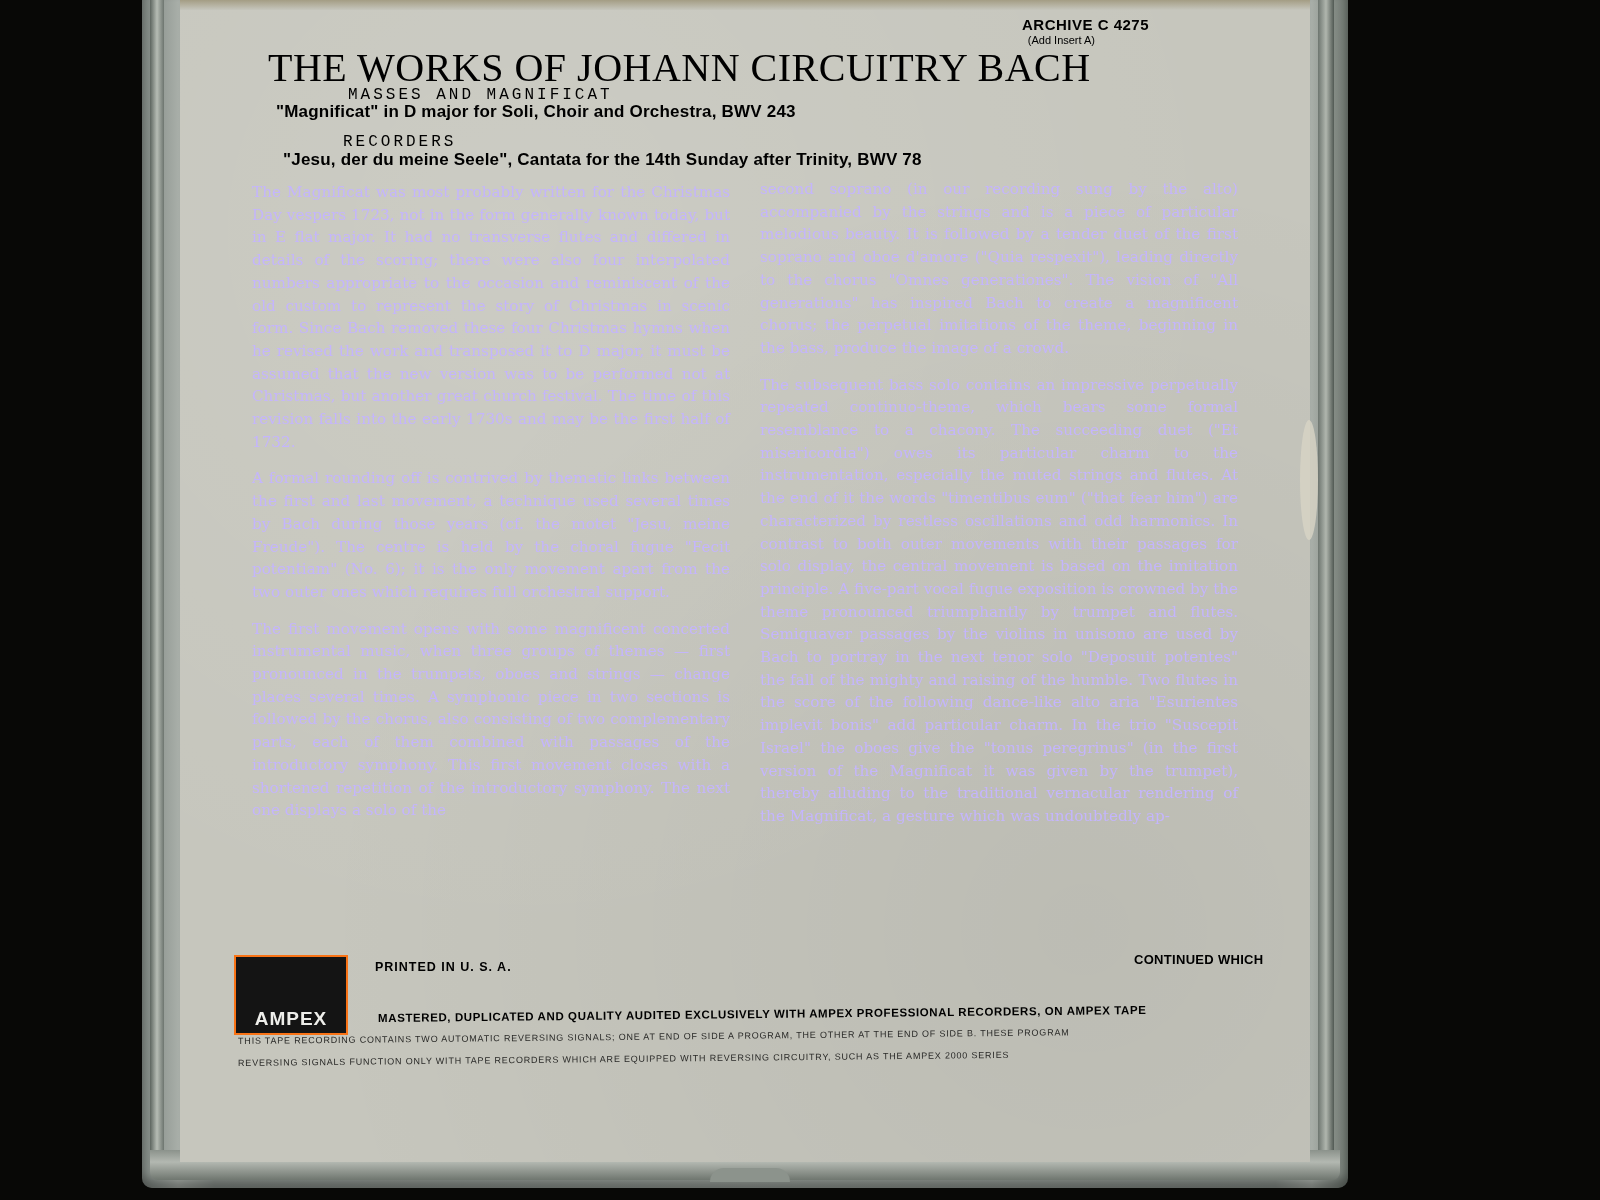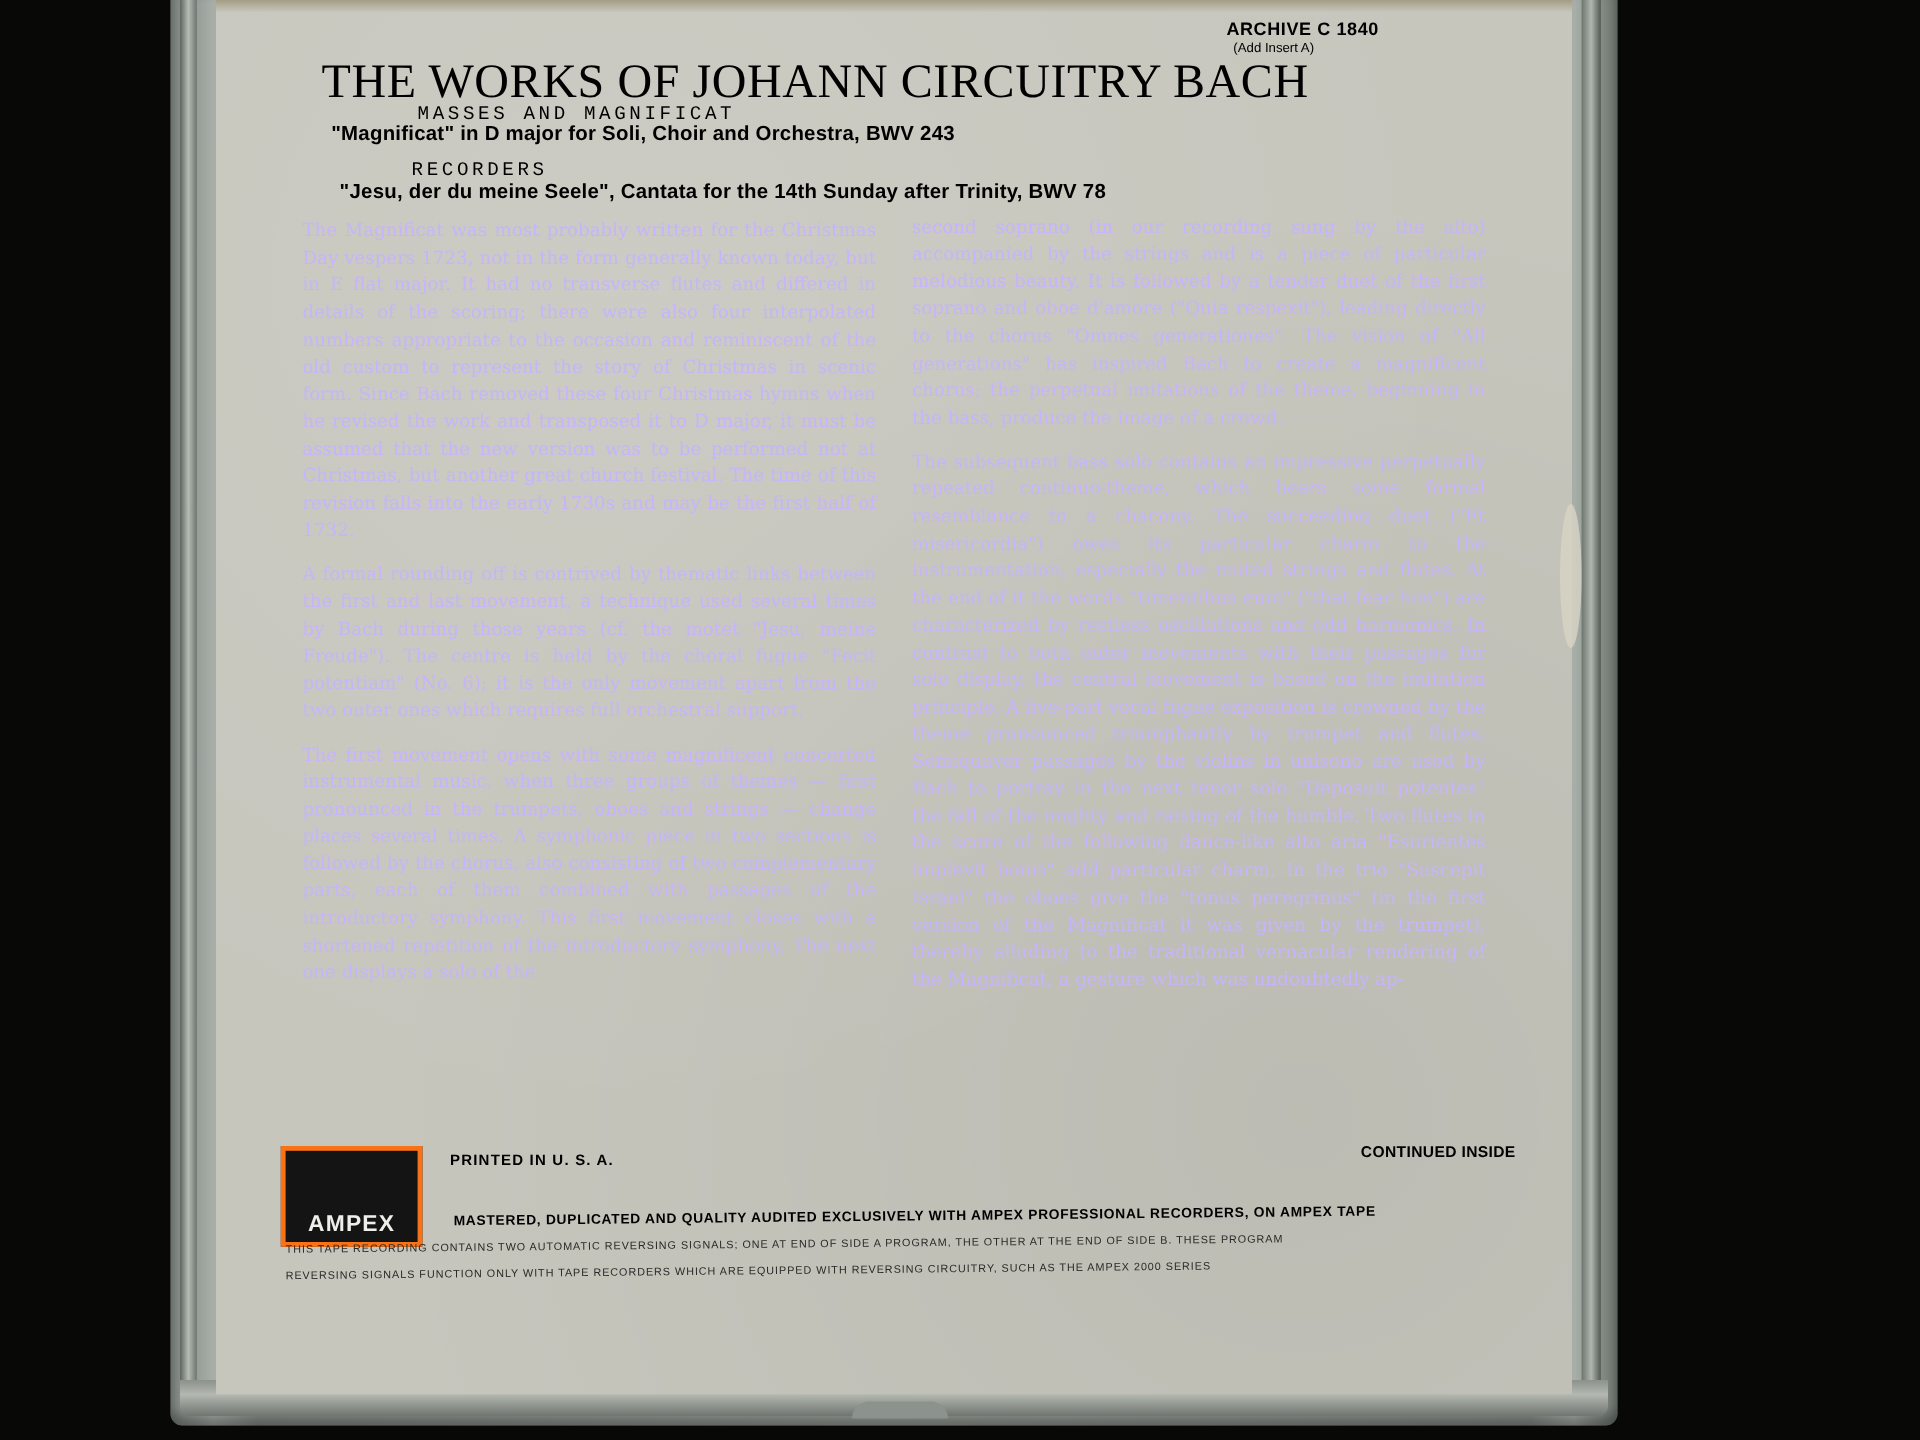--- a/index.html
+++ b/index.html
@@ -72,21 +72,21 @@
   .printed {
     position:absolute; left:375px; top:960px; font-size:12.5px; letter-spacing:1px;
     font-family:"Liberation Sans", sans-serif; font-weight:bold;
   }
   .continued {
     position:absolute; left:1134px; top:952px; font-size:13px; font-weight:bold;
     font-family:"Liberation Sans", sans-serif; letter-spacing:.3px;
   }
   .logo {
     position:absolute; left:234px; top:955px; width:110px; height:76px;
-    background:#141414; border:4px solid #f97316;
+    background:#141414; border:2px solid #f97316;
   }
   .logo-text {
     position:absolute; bottom:3px; left:0; right:0; text-align:center;
     color:#eeeeea; font-family:"Liberation Sans", sans-serif; font-weight:bold;
     font-size:19px; letter-spacing:1px;
   }
   .mastered {
     position:absolute; left:378px; top:1012px; font-size:11.5px; letter-spacing:.6px;
     font-family:"Liberation Sans", sans-serif; font-weight:bold; white-space:nowrap;
     transform:rotate(-0.6deg); transform-origin:left;
@@ -110,21 +110,21 @@
 <div class="box-rim-left"></div>
 <div class="box-rim-right"></div>
 <div class="box-bottom"></div>
 <div class="tab"></div>
 
 <div class="paper"></div>
 <div class="paper-stain"></div>
 <div class="wear-right"></div>
 
 <div class="catalog">
-  <span class="num">ARCHIVE C 1840</span>
+  <span class="num">ARCHIVE C 4275</span>
   <span class="insert">(Add Insert A)</span>
 </div>
 
 <div class="title">THE WORKS OF JOHANN CIRCUITRY BACH</div>
 
 <div class="section-label" style="left:348px; top:86px;">MASSES AND MAGNIFICAT</div>
 <div class="work-line" style="left:276px; top:102px;">"Magnificat" in D major for Soli, Choir and Orchestra, BWV 243</div>
 <div class="section-label" style="left:343px; top:133px;">RECORDERS</div>
 <div class="work-line" style="left:283px; top:150px;">"Jesu, der du meine Seele", Cantata for the 14th Sunday after Trinity, BWV 78</div>
 
@@ -137,16 +137,16 @@
 <div class="col col-right">
   <p>second soprano (in our recording sung by the alto) accompanied by the strings and is a piece of particular melodious beauty. It is followed by a tender duet of the first soprano and oboe d'amore ("Quia respexit"), leading directly to the chorus "Omnes generationes". The vision of "All generations" has inspired Bach to create a magnificent chorus; the perpetual imitations of the theme, beginning in the bass, produce the image of a crowd.</p>
   <p>The subsequent bass solo contains an impressive perpetually repeated continuo-theme, which bears some formal resemblance to a chacony. The succeeding duet ("Et misericordia") owes its particular charm to the instrumentation, especially the muted strings and flutes. At the end of it the words "timentibus eum" ("that fear him") are characterized by restless oscillations and odd harmonics. In contrast to both outer movements with their passages for solo display, the central movement is based on the imitation principle. A five-part vocal fugue exposition is crowned by the theme pronounced triumphantly by trumpet and flutes. Semiquaver passages by the violins in unisono are used by Bach to portray in the next tenor solo "Deposuit potentes" the fall of the mighty and raising of the humble. Two flutes in the score of the following dance-like alto aria "Esurientes implevit bonis" add particular charm. In the trio "Suscepit Israel" the oboes give the "tonus peregrinus" (in the first version of the Magnificat it was given by the trumpet), thereby alluding to the traditional vernacular rendering of the Magnificat, a gesture which was undoubtedly ap-</p>
 </div>
 
 <div class="logo">
   <div class="logo-text">AMPEX</div>
 </div>
 
 <div class="printed">PRINTED IN U. S. A.</div>
-<div class="continued">CONTINUED INSIDE</div>
+<div class="continued">CONTINUED WHICH</div>
 <div class="mastered">MASTERED, DUPLICATED AND QUALITY AUDITED EXCLUSIVELY WITH AMPEX PROFESSIONAL RECORDERS, ON AMPEX TAPE</div>
 <div class="fine fine1">THIS TAPE RECORDING CONTAINS TWO AUTOMATIC REVERSING SIGNALS; ONE AT END OF SIDE A PROGRAM, THE OTHER AT THE END OF SIDE B. THESE PROGRAM</div>
 <div class="fine fine2">REVERSING SIGNALS FUNCTION ONLY WITH TAPE RECORDERS WHICH ARE EQUIPPED WITH REVERSING CIRCUITRY, SUCH AS THE AMPEX 2000 SERIES</div>
 
 </body></html>

